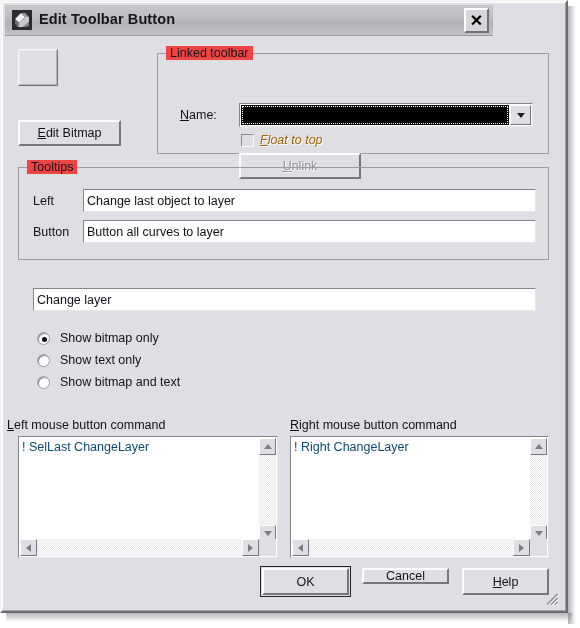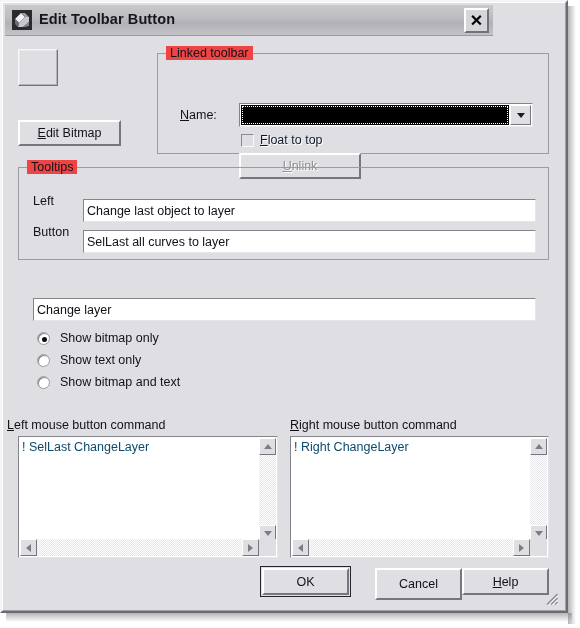--- a/index.html
+++ b/index.html
@@ -129,30 +129,29 @@
     border-right: 1px solid #e6e6ea;
     border-bottom: 1px solid #e6e6ea;
     box-sizing: border-box;
     font-size: 12.5px;
     color: #101018;
     padding: 0 0 0 3px;
     display: flex;
     align-items: center;
     overflow: hidden;
     white-space: nowrap;
-    margin-top: 10px;
   }
 
   .statlabel {
     position: absolute;
     font-size: 12.5px;
     color: #111118;
     white-space: nowrap;
   }
-  .statlabel.disabled { color: #0f172a; text-shadow: 1px 1px 0 #ffffff; }
+  .statlabel.disabled { color: #a16207; text-shadow: 1px 1px 0 #ffffff; font-style: italic; }
   .u { text-decoration: underline; }
 
   
   .button {
     position: absolute;
     background: #dfdfe3;
     border-top: 2px solid #ffffff;
     border-left: 2px solid #ffffff;
     border-right: 2px solid #76767e;
     border-bottom: 2px solid #76767e;
@@ -358,21 +357,21 @@
     </div>
 
     <div class="groupbox" style="left:13px;top:130px;width:531px;height:93px;">
       <div class="groupbox-label">Tooltips</div>
     </div>
 
     <div class="statlabel" style="left:28px;top:157px;">Left</div>
     <div class="textinput" style="left:78px;top:152px;width:453px;height:23px;">Change last object to layer</div>
 
     <div class="statlabel" style="left:28px;top:188px;">Button</div>
-    <div class="textinput" style="left:78px;top:183px;width:453px;height:23px;">SelLast all curves to layer</div>
+    <div class="textinput" style="left:78px;top:183px;width:453px;height:23px;">Button all curves to layer</div>
 
 
     <div class="textinput" style="left:28px;top:251px;width:503px;height:23px;">Change layer</div>
 
     <div class="radio-outer" style="left:32px;top:295px;">
       <div class="radio-dot"></div>
     </div>
     <div class="statlabel" style="left:55px;top:294px;">Show bitmap only</div>
 
     <div class="radio-outer" style="left:32px;top:317px;"></div>
@@ -423,21 +422,21 @@
       <div class="scroll-btn" style="left:1px;bottom:1px;width:17px;height:17px;">
         <div class="tri-left"></div>
       </div>
       <div class="scroll-btn" style="left:222px;bottom:1px;width:17px;height:17px;">
         <div class="tri-right"></div>
       </div>
       <div style="position:absolute;right:1px;bottom:1px;width:17px;height:17px;background:#dfdfe3;"></div>
     </div>
 
     <div class="button default" style="left:257px;top:531px;width:87px;height:27px;">OK</div>
-    <div class="button" style="left:357px;top:531px;width:87px;height:32px;margin-left:13px;">Cancel</div>
+    <div class="button" style="left:357px;top:531px;width:87px;height:16px;">Cancel</div>
     <div class="button" style="left:457px;top:531px;width:87px;height:27px;">
       <span class="u">H</span>
         <span>elp</span>
     </div>
 
     <div id="resize-grip">
       <svg width="16" height="16" viewBox="0 0 16 16">
         <g stroke="#8e8e96" stroke-width="1.6">
           <line x1="14.5" y1="4" x2="4" y2="14.5"></line>
           <line x1="14.5" y1="8" x2="8" y2="14.5"></line>

